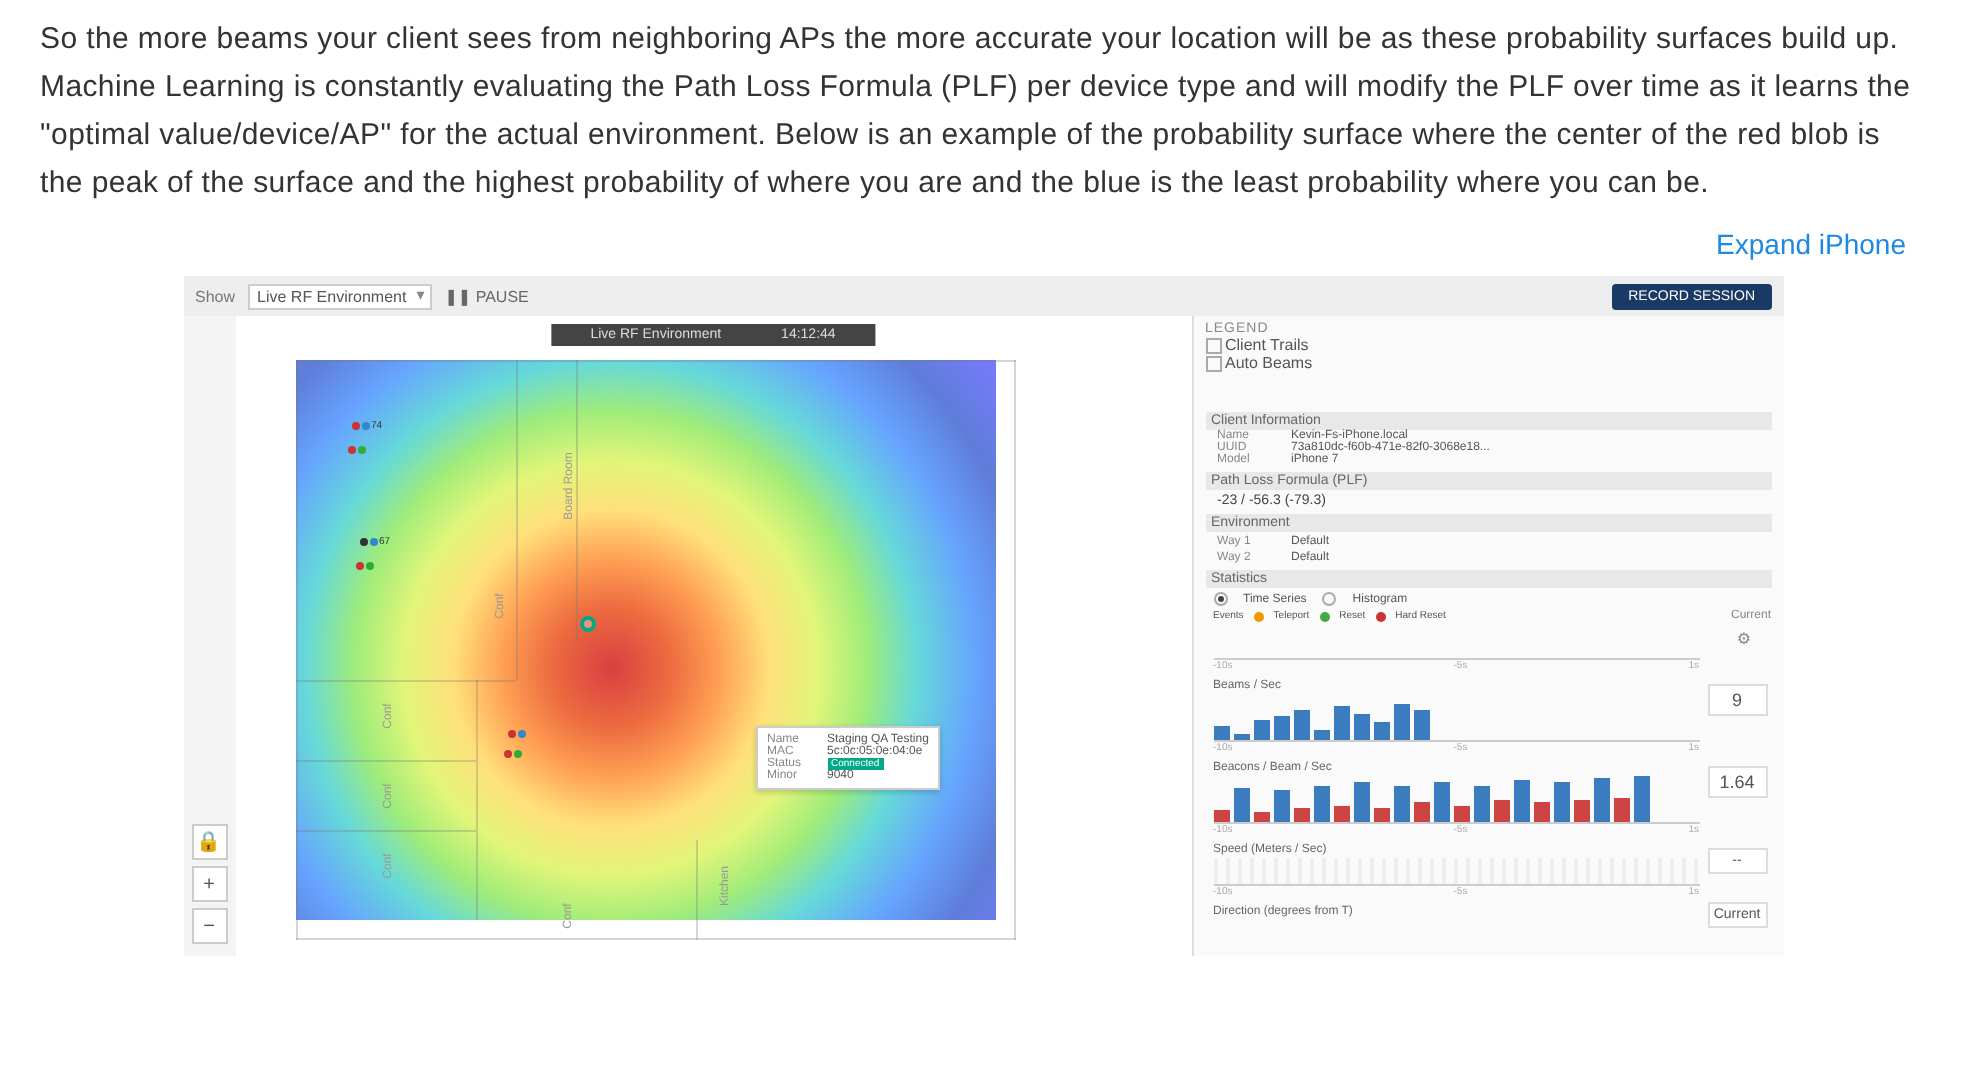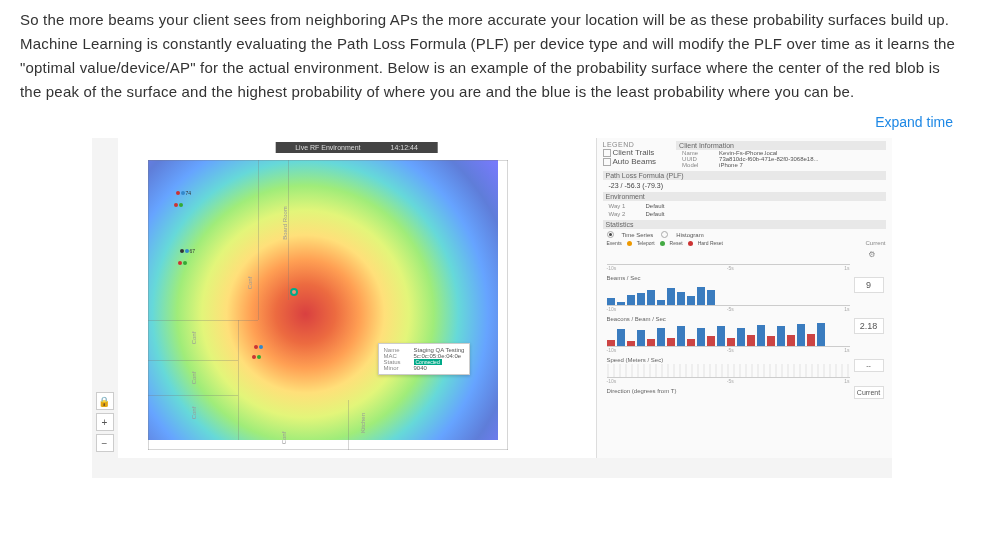--- a/index.html
+++ b/index.html
@@ -219,24 +219,30 @@
     .cb { width:8px;height:8px;border:1px solid #aaa;display:inline-block;}
     .radio { width:7px;height:7px;border:1px solid #aaa;border-radius:50%;display:inline-flex;align-items:center;justify-content:center;}
     .radio.on::after{content:'';width:3px;height:3px;background:#444;border-radius:50%;}
     .gear { color:#888; margin-left:auto; font-size:8px; cursor:pointer;}
   </style>
 </head>
 <body>
 
 <p class="paragraph">So the more beams your client sees from neighboring APs the more accurate your location will be as these probability surfaces build up. Machine Learning is constantly evaluating the Path Loss Formula  (PLF) per device type and will modify the PLF over time as it learns the "optimal value/device/AP" for the actual environment.  Below is an example of the probability surface where the center of the red blob is the peak of the surface and the highest probability of where you are and the blue is the least probability where you can be.</p>
 
-<div class="expand-link">Expand time</div>
+<div class="expand-link">Expand iPhone</div>
 
 <div class="app">
 
+  <div class="topbar">
+    <span class="show-label">Show</span>
+    <div class="dropdown">Live RF Environment</div>
+    <span class="pause-btn">❚❚ PAUSE</span>
+    <div class="record-btn">RECORD SESSION</div>
+  </div>
 
   <div class="workspace">
 
     <div class="left-tools">
       <div class="tool-btn">🔒</div>
       <div class="tool-btn">+</div>
       <div class="tool-btn">−</div>
     </div>
 
     <div class="map-area">
@@ -309,21 +315,21 @@
             <span class="status-badge">Connected</span>
           </div>
         <div class="tooltip-row">
             <span class="k">Minor</span>
             <span>9040</span>
           </div>
       </div>
     </div>
 
     <div class="right-panel">
-      <div style="display:flex;gap:20px;">
+      <div style="display:flex;gap:20px;flex-direction:column;">
         <div>
           <div class="legend-title">LEGEND</div>
           <div class="legend-row">
               <span class="cb"></span>
               <span>Client Trails</span>
             </div>
           <div class="legend-row">
               <span class="cb"></span>
               <span>Auto Beams</span>
             </div>
@@ -432,21 +438,21 @@
           <div class="bar r" style="height:48%"></div>
             <div class="bar" style="height:95%"></div>
           <div class="bar r" style="height:53%"></div>
             <div class="bar" style="height:100%"></div>
         </div>
         <div class="chart-ticks">
             <span>-10s</span>
             <span>-5s</span>
             <span>1s</span>
           </div>
-        <div class="current-val">2.18</div>
+        <div class="current-val">1.64</div>
       </div>
 
       <div class="chart-block">
         <div class="chart-title">Speed (Meters / Sec)</div>
         <div class="chart-area empty"></div>
         <div class="chart-ticks">
             <span>-10s</span>
             <span>-5s</span>
             <span>1s</span>
           </div>

